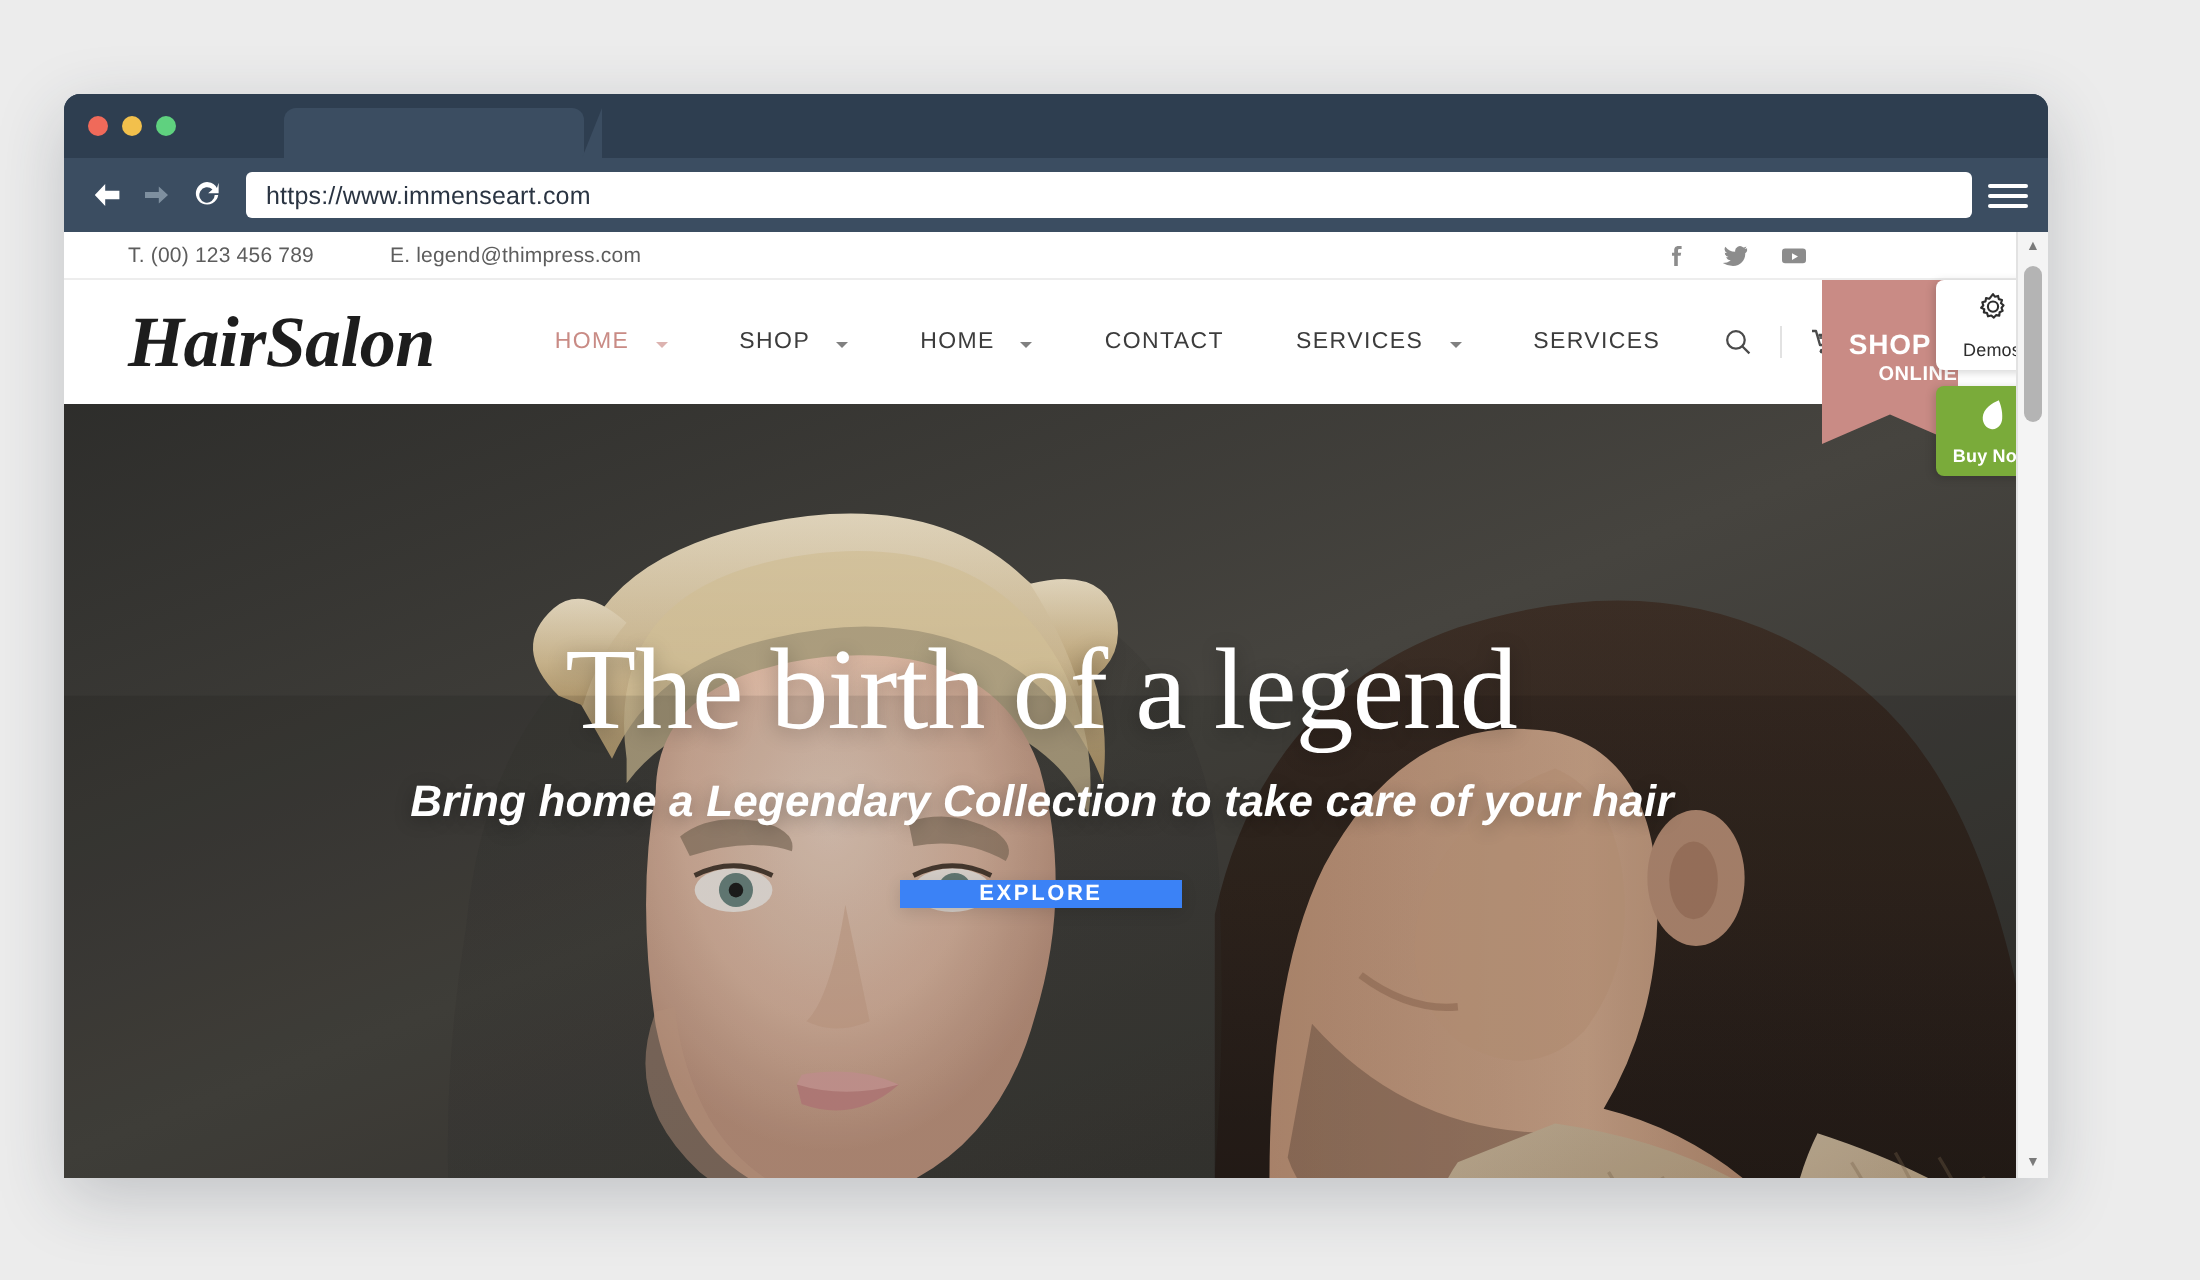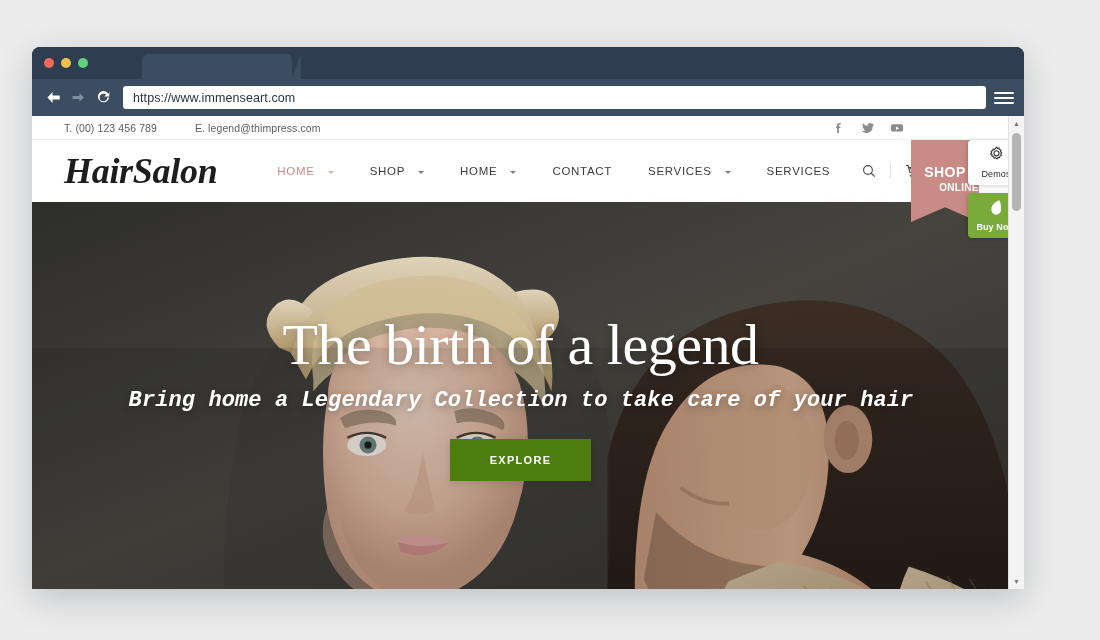--- a/index.html
+++ b/index.html
@@ -265,38 +265,38 @@
     font-family: "Liberation Serif", serif;
     color: #ffffff;
     font-size: 58px;
     line-height: 62px;
     letter-spacing: -.5px;
     margin: 0;
     font-weight: normal;
     text-shadow: 0 2px 10px rgba(0,0,0,.28);
   }
   #hero-sub {
-    font-family: Liberation Mono, monospace;
+    font-family: Liberation Sans, sans-serif;
     font-style: italic;
     font-weight: bold;
     color: #ffffff;
     font-size: 22px;
     margin: 12px 0 0 1px;
     letter-spacing: .1px;
     text-shadow: 0 2px 9px rgba(0,0,0,.3);
   }
   #explore-btn {
     display: inline-block;
     margin-top: 26px;
-    background: #4d7c0f;
+    background: #3b82f6;
     color: #ffffff;
     font-size: 11px;
     font-weight: bold;
     letter-spacing: 1.3px;
-    padding: 15px 40px;
+    padding: 1px 40px;
     box-shadow: 0 2px 8px rgba(0,0,0,.12);
   }
   #hero-dots {
     position: absolute;
     left: 0; right: 0;
     bottom: 27px;
     display: flex;
     justify-content: center;
     gap: 9px;
     z-index: 4;

